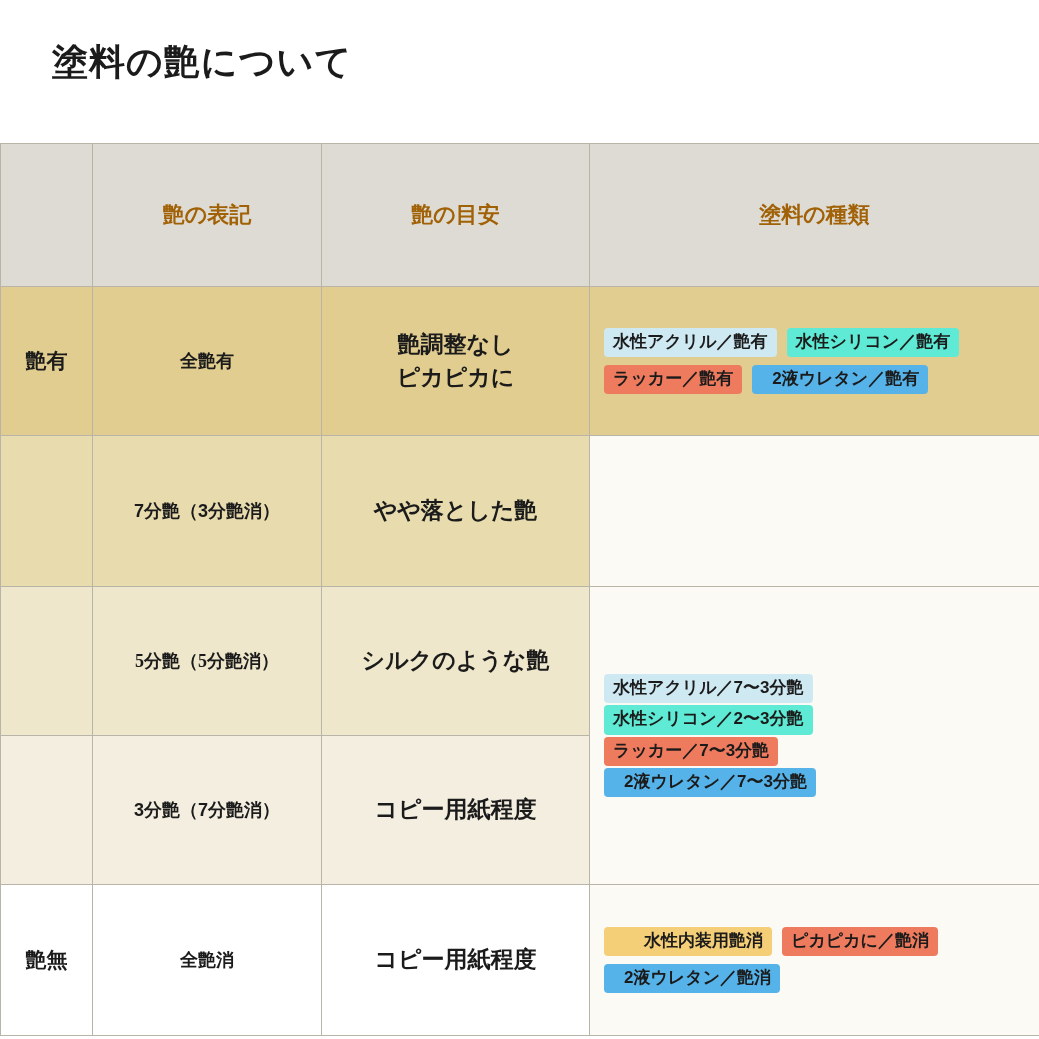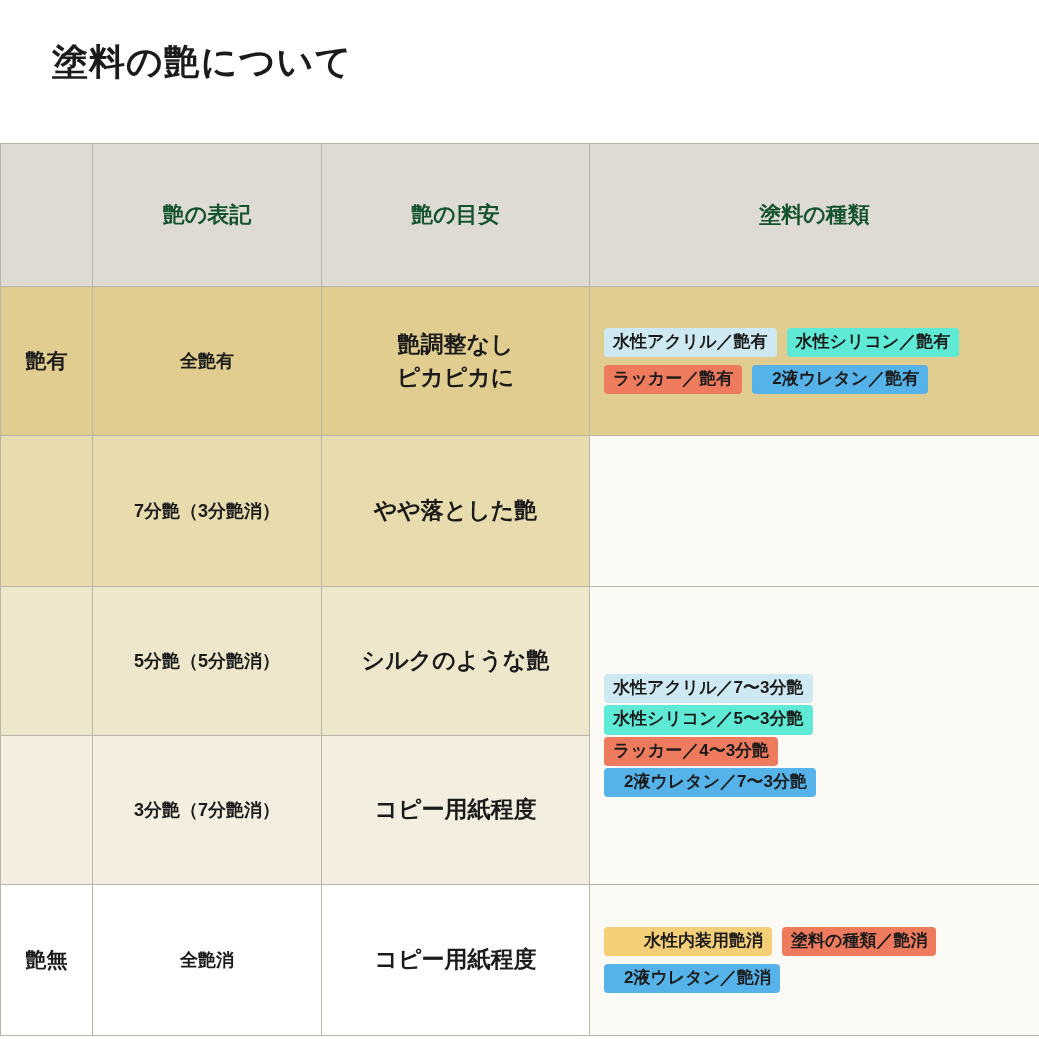--- a/index.html
+++ b/index.html
@@ -48,21 +48,21 @@
   col.c-cat   { width: 92px; }
   col.c-name  { width: 229px; }
   col.c-guide { width: 268px; }
   col.c-types { width: 450px; }
 
   thead td {
     background: #dedbd4;
     height: 142px;
     font-size: 22px;
     font-weight: bold;
-    color: #14532d;
+    color: #a16207;
   }
 
   .cat-cell {
     font-size: 21px;
     font-weight: bold;
     color: #1b1b1b;
   }
   .name-cell {
     font-size: 18px;
     font-weight: bold;
@@ -73,21 +73,21 @@
     font-size: 23px;
     font-weight: bold;
     color: #1b1b1b;
     line-height: 1.45;
   }
   .guide-cell .line { display: block; }
 
   
   .bg-row1 { background: #e0cd8f; }
   .bg-row2 { background: #e8dcae; }
-  .bg-row3 { background: #efe7cb; }
+  .bg-row3 { background: #efe7cb; font-family: Liberation Serif, serif; }
   .bg-row4 { background: #f3eee0; }
   .bg-row5 { background: #ffffff; margin-left: 11px; }
   .bg-types-plain { background: #fcfaf5; }
   .bg-types-gold { background: #e0cd8f; }
 
   td.row1h { height: 148px; }
   td.row2h { height: 150px; }
   td.row3h { height: 148px; }
   td.row4h { height: 148px; }
   td.row5h { height: 150px; }
@@ -176,22 +176,22 @@
 
       <tr>
         <td class="cat-cell bg-row3 row3h"></td>
         <td class="name-cell bg-row3 row3h">5分艶（5分艶消）</td>
         <td class="guide-cell bg-row3 row3h">
           <span class="line">シルクのような艶</span>
         </td>
         <td class="bg-types-plain row3h" rowspan="2">
           <div class="col-tags">
             <span class="tag acrylic">水性アクリル／7〜3分艶</span>
-            <span class="tag silicon">水性シリコン／5〜3分艶</span>
-            <span class="tag lacquer">ラッカー／4〜3分艶</span>
+            <span class="tag silicon">水性シリコン／2〜3分艶</span>
+            <span class="tag lacquer">ラッカー／7〜3分艶</span>
             <span class="tag urethane">2液ウレタン／7〜3分艶</span>
           </div>
         </td>
       </tr>
 
       <tr>
         <td class="cat-cell bg-row4 row4h"></td>
         <td class="name-cell bg-row4 row4h">3分艶（7分艶消）</td>
         <td class="guide-cell bg-row4 row4h">
           <span class="line">コピー用紙程度</span>
@@ -200,21 +200,21 @@
 
       <tr>
         <td class="cat-cell bg-row5 row5h">艶無</td>
         <td class="name-cell bg-row5 row5h">全艶消</td>
         <td class="guide-cell bg-row5 row5h">
           <span class="line">コピー用紙程度</span>
         </td>
         <td class="bg-types-plain row5h">
           <div class="tag-wrap">
             <span class="tag interior">水性内装用艶消</span>
-            <span class="tag lacquer">塗料の種類／艶消</span>
+            <span class="tag lacquer">ピカピカに／艶消</span>
             <span class="tag urethane">2液ウレタン／艶消</span>
           </div>
         </td>
       </tr>
 
     </tbody>
   </table>
 
 </div>
 

